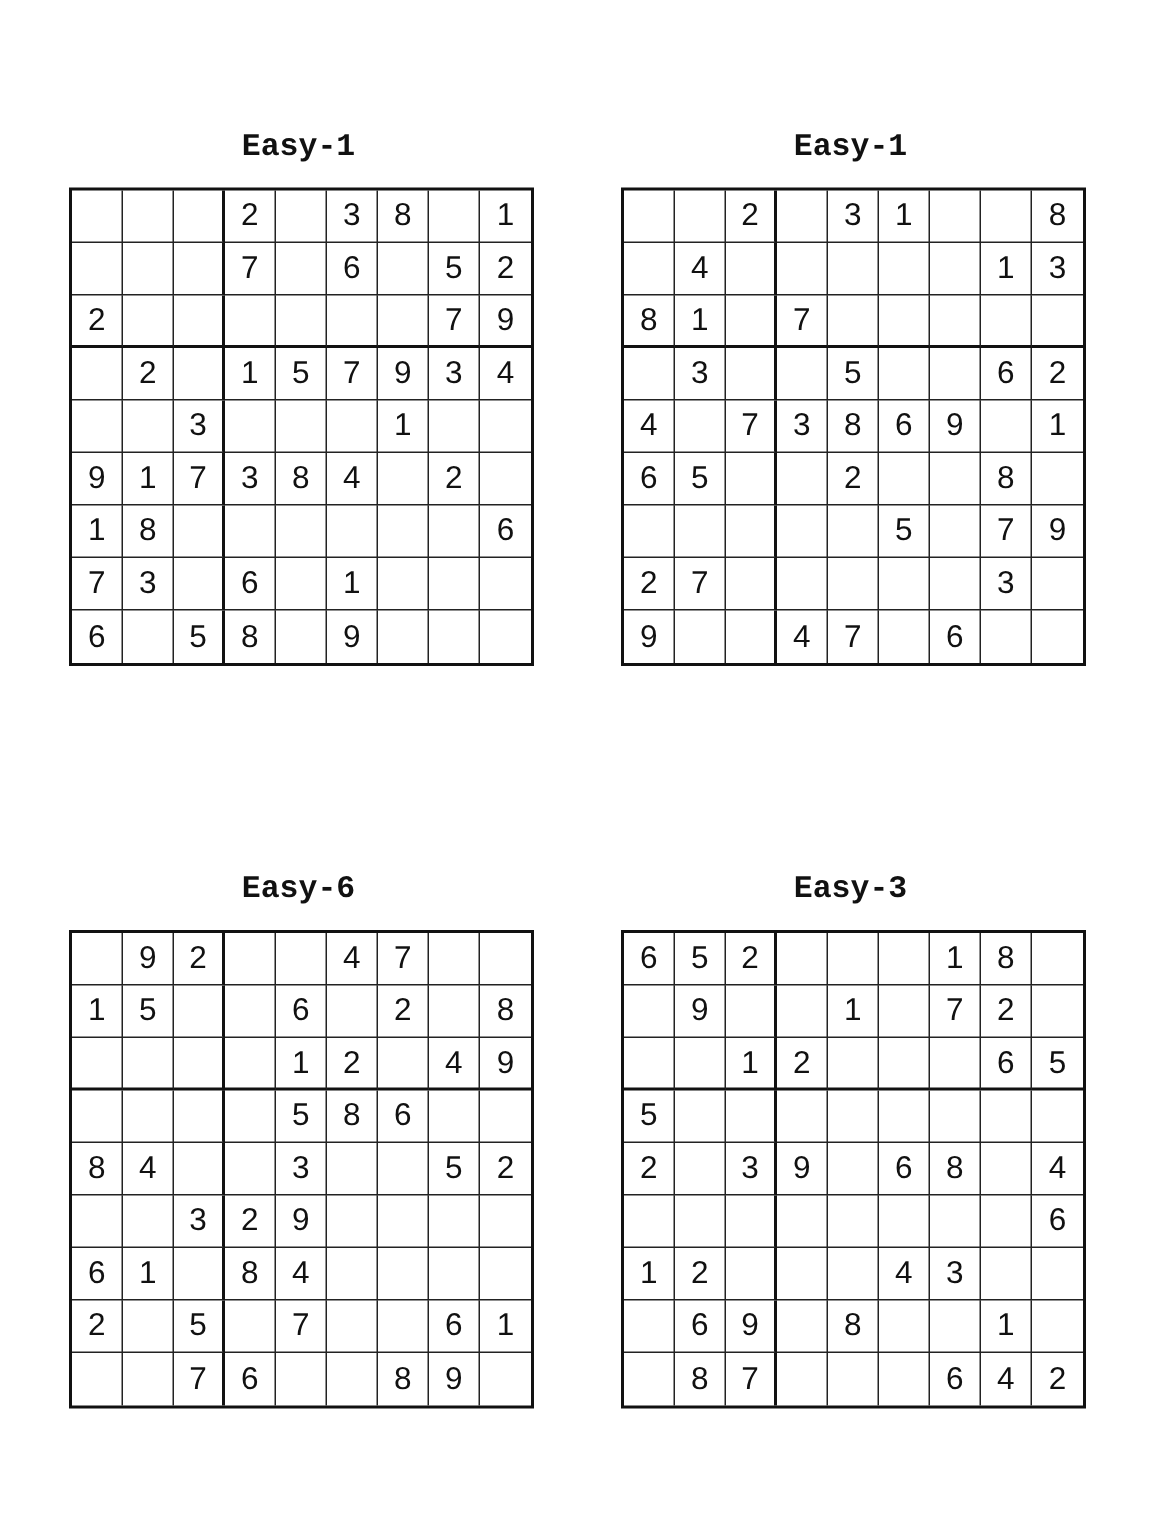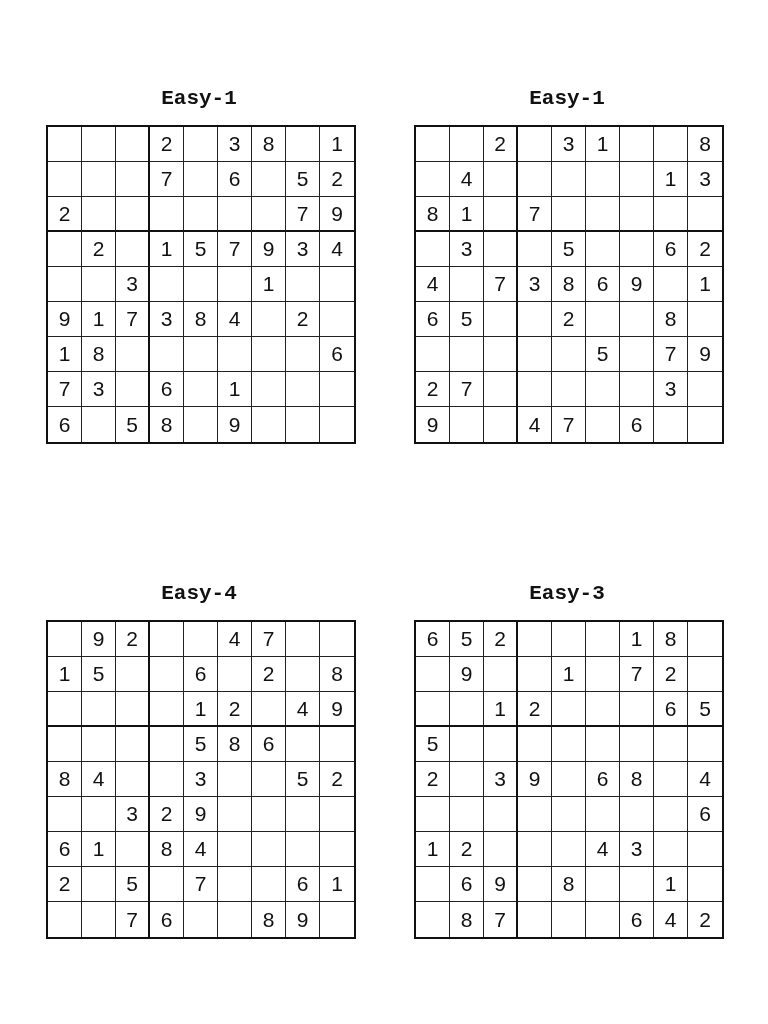--- a/index.html
+++ b/index.html
@@ -196,21 +196,21 @@
       <div class="cell r9">4</div>
       <div class="cell r9">7</div>
       <div class="cell r9"></div>
       <div class="cell r9">6</div>
       <div class="cell r9"></div>
       <div class="cell c9 r9"></div>
     </div>
 </div>
 
 <div class="puzzle" style="left:46px; top:620px;">
-  <div class="title">Easy-4</div>
+  <div class="title">Easy-6</div>
   <div class="grid">
       <div class="cell"></div>
       <div class="cell">9</div>
       <div class="cell c3">2</div>
       <div class="cell"></div>
       <div class="cell"></div>
       <div class="cell">4</div>
       <div class="cell">7</div>
       <div class="cell"></div>
       <div class="cell c9"></div>

